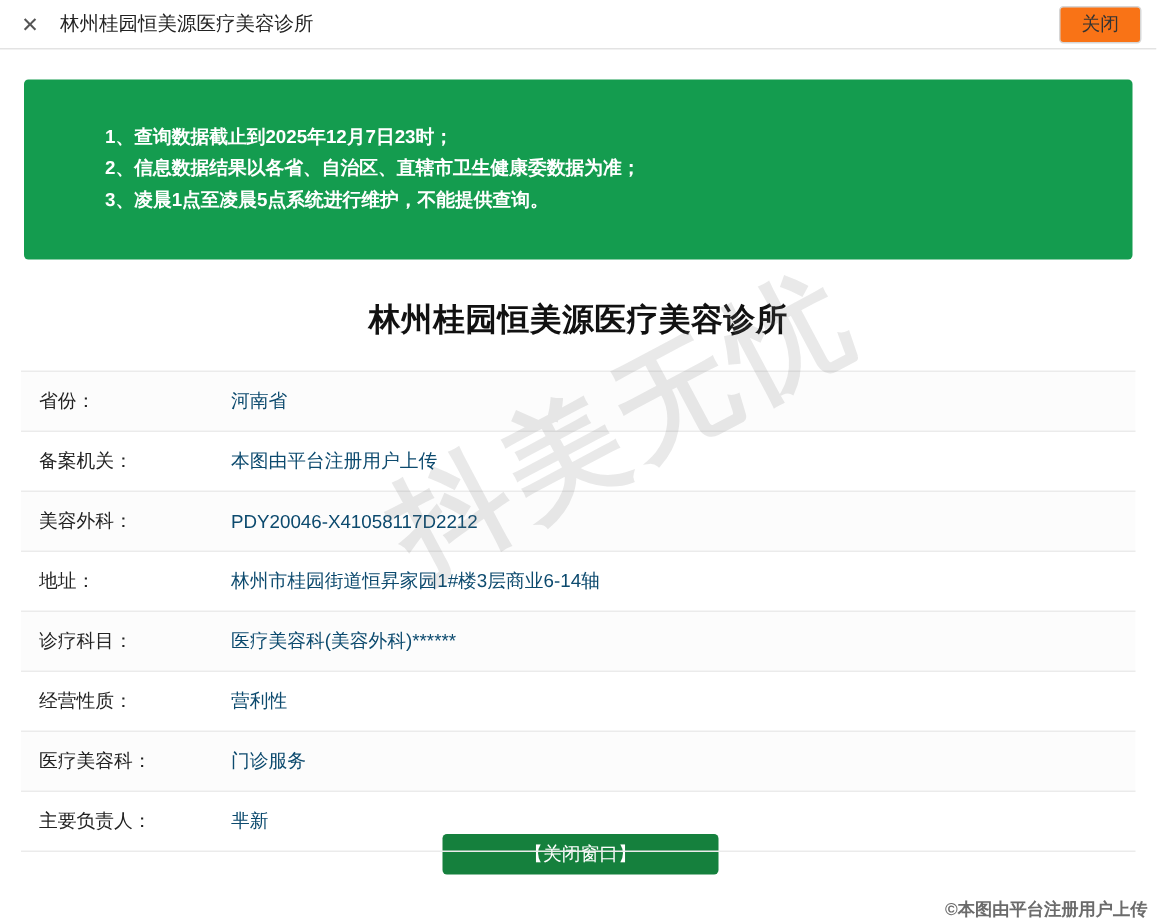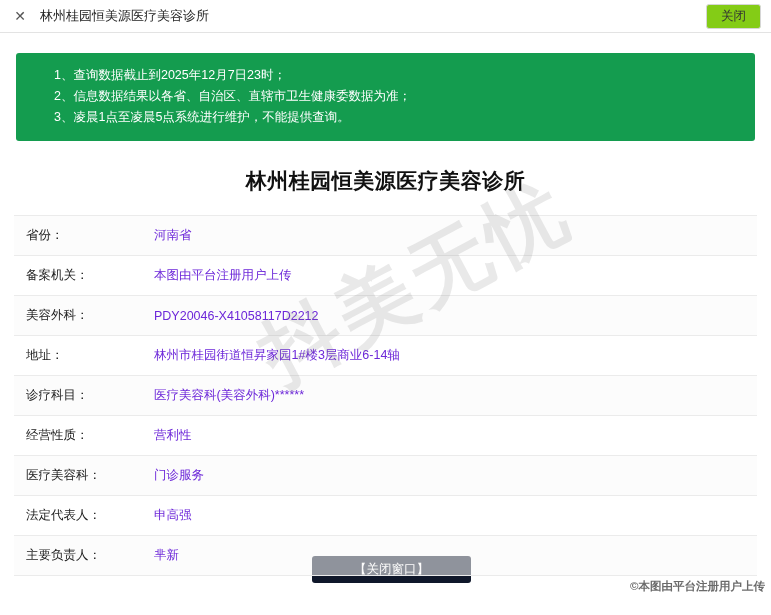--- a/index.html
+++ b/index.html
@@ -38,21 +38,21 @@
     font-size: 13px;
     color: #222;
     white-space: nowrap;
     overflow: hidden;
     text-overflow: ellipsis;
     flex: 1 1 auto;
   }
   .close-btn {
     flex: 0 0 auto;
     border: 1px solid #d6d6d6;
-    background: #84cc16;
+    background: #f97316;
     border-radius: 3px;
     font-size: 12.5px;
     color: #333;
     padding: 4px 14px;
     cursor: pointer;
     line-height: 1.2;
     margin-left: 44px;
   }
 
   
@@ -65,23 +65,24 @@
 
   
   .notice {
     margin: 20px 16px 0 16px;
     background: #149c4f;
     color: #ffffff;
     border-radius: 3px;
     padding: 12px 16px 13px 16px;
   }
   .notice ol {
-    margin: 0;
+    margin: 16px;
     padding: 0;
     list-style: none;
+    font-weight: bold;
   }
   .notice li {
     font-size: 12.5px;
     line-height: 21px;
     padding-left: 22px;
     position: relative;
     white-space: nowrap;
   }
 
   
@@ -109,21 +110,21 @@
     color: #333;
     padding: 11px 0 11px 12px;
     vertical-align: middle;
     background: transparent;
   }
   .info-table td.label {
     width: 128px;
     color: #222;
   }
   .info-table td.value {
-    color: #6d28d9;
+    color: #0c4a6e;
     padding-left: 12px;
   }
   .info-table tr:nth-child(odd) td { background: rgba(250,250,250,0.55); }
 
   
   .watermark {
     position: absolute;
     left: 0; top: 0;
     width: 771px; height: 581px;
     pointer-events: none;
@@ -144,36 +145,36 @@
 
   
   .footer {
     position: absolute;
     left: 0; bottom: 0;
     width: 771px;
     height: 70px;
   }
   .footer-btn {
     position: absolute;
-    left: 312px;
+    left: 295px;
     top: 12px;
-    width: 159px;
+    width: 184px;
     height: 27px;
-    background: #0f172a;
+    background: #15803d;
     color: #fff;
     border: none;
     border-radius: 3px;
     font-size: 12.5px;
     cursor: pointer;
     font-family: "Liberation Sans", sans-serif;
   }
   .footer-note {
     position: absolute;
     right: 6px;
-    bottom: 20px;
+    bottom: 0;
     font-size: 11.5px;
     color: #6b6b6b;
     font-weight: bold;
     white-space: nowrap;
   }
 </style>
 </head>
 <body>
 
 <div class="window">
@@ -230,24 +231,20 @@
         </tr>
         <tr>
           <td class="label">经营性质：</td>
           <td class="value">营利性</td>
         </tr>
         <tr>
           <td class="label">医疗美容科：</td>
           <td class="value">门诊服务</td>
         </tr>
         <tr>
-          <td class="label">法定代表人：</td>
-          <td class="value">申高强</td>
-        </tr>
-        <tr>
           <td class="label">主要负责人：</td>
           <td class="value">芈新</td>
         </tr>
 
       </tbody>
     </table>
 
     <div class="footer">
       <button class="footer-btn">【关闭窗口】</button>
       <div class="footer-note">©本图由平台注册用户上传</div>

